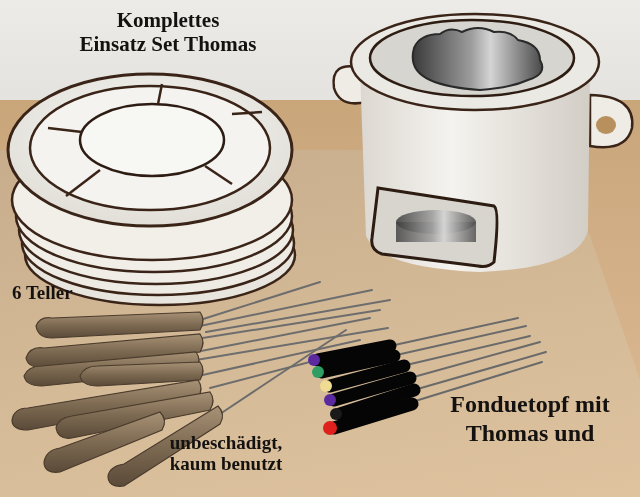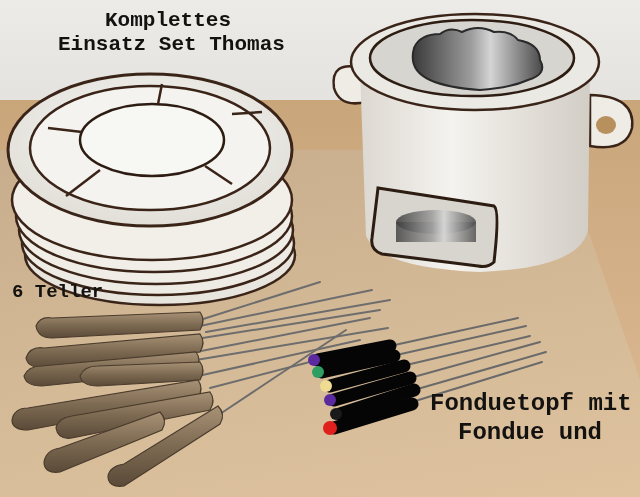--- a/index.html
+++ b/index.html
@@ -13,21 +13,21 @@
       position: absolute; left: 0; top: 100px; width: 640px; height: 397px;
       background: linear-gradient(180deg, #c9a57a 0%, #d4b089 45%, #dcbb93 100%);
     }
     .mat {
       position: absolute; left: 0; top: 150px; width: 640px; height: 347px;
       background: linear-gradient(170deg, #c8ad8d 0%, #d6bb98 60%, #dfc39f 100%);
       clip-path: polygon(0 0, 560px 0, 640px 230px, 640px 347px, 0 347px);
     }
     svg.art { position: absolute; left: 0; top: 0; }
     .label {
-      position: absolute; font-family: Liberation Mono, monospace;
+      position: absolute; font-family: Liberation Serif, serif;
       font-weight: bold; color: #141210; text-align: center; line-height: 1.12;
       white-space: nowrap;
     }
     .label span { display: block; }
     .lbl-title { left: 58px; top: 9px; width: 220px; font-size: 21px; }
     .lbl-plates { left: 12px; top: 282px; font-size: 19px; text-align: center; }
     .lbl-cond { left: 128px; top: 432px; width: 196px; font-size: 19px; }
     .lbl-pot { left: 430px; top: 390px; width: 200px; font-size: 24px; line-height: 1.2; }
   </style>
 </head>
@@ -154,18 +154,22 @@
 
   <div class="label lbl-title">
     <span>Komplettes</span>
     <span>Einsatz Set Thomas</span>
   </div>
 
   <div class="label lbl-plates">
     <span>6 Teller</span>
   </div>
 
+  <div class="label lbl-cond">
+    <span>unbeschädigt,</span>
+    <span>kaum benutzt</span>
+  </div>
 
   <div class="label lbl-pot">
     <span>Fonduetopf mit</span>
-    <span>Fondue und</span>
+    <span>Thomas und</span>
   </div>
 </div>
 
 </body></html>

